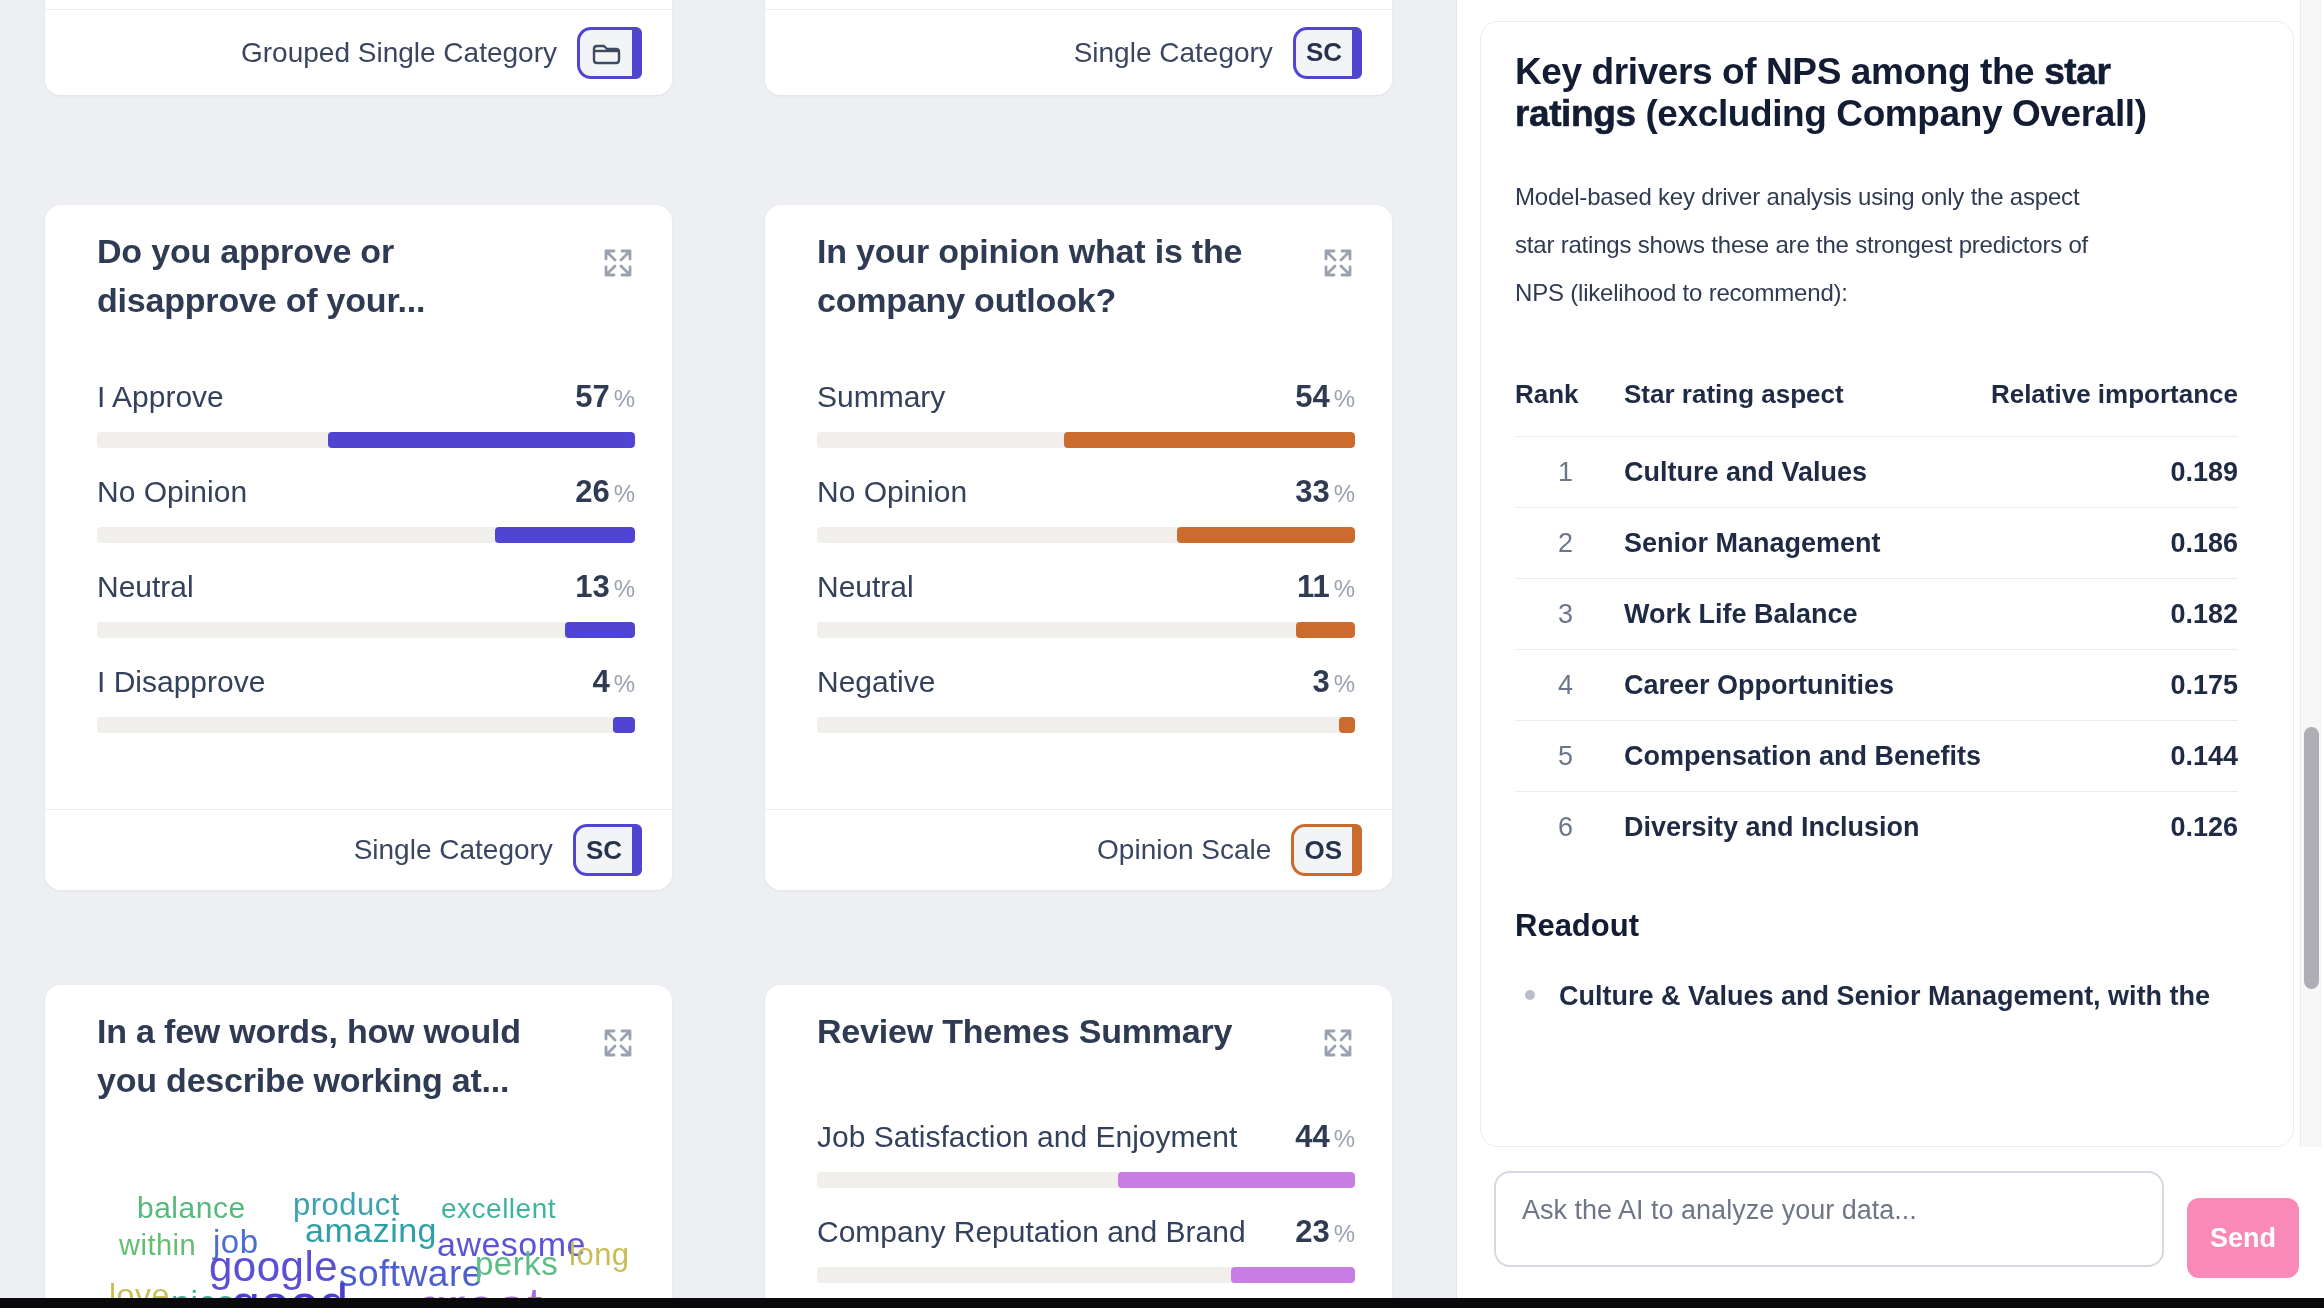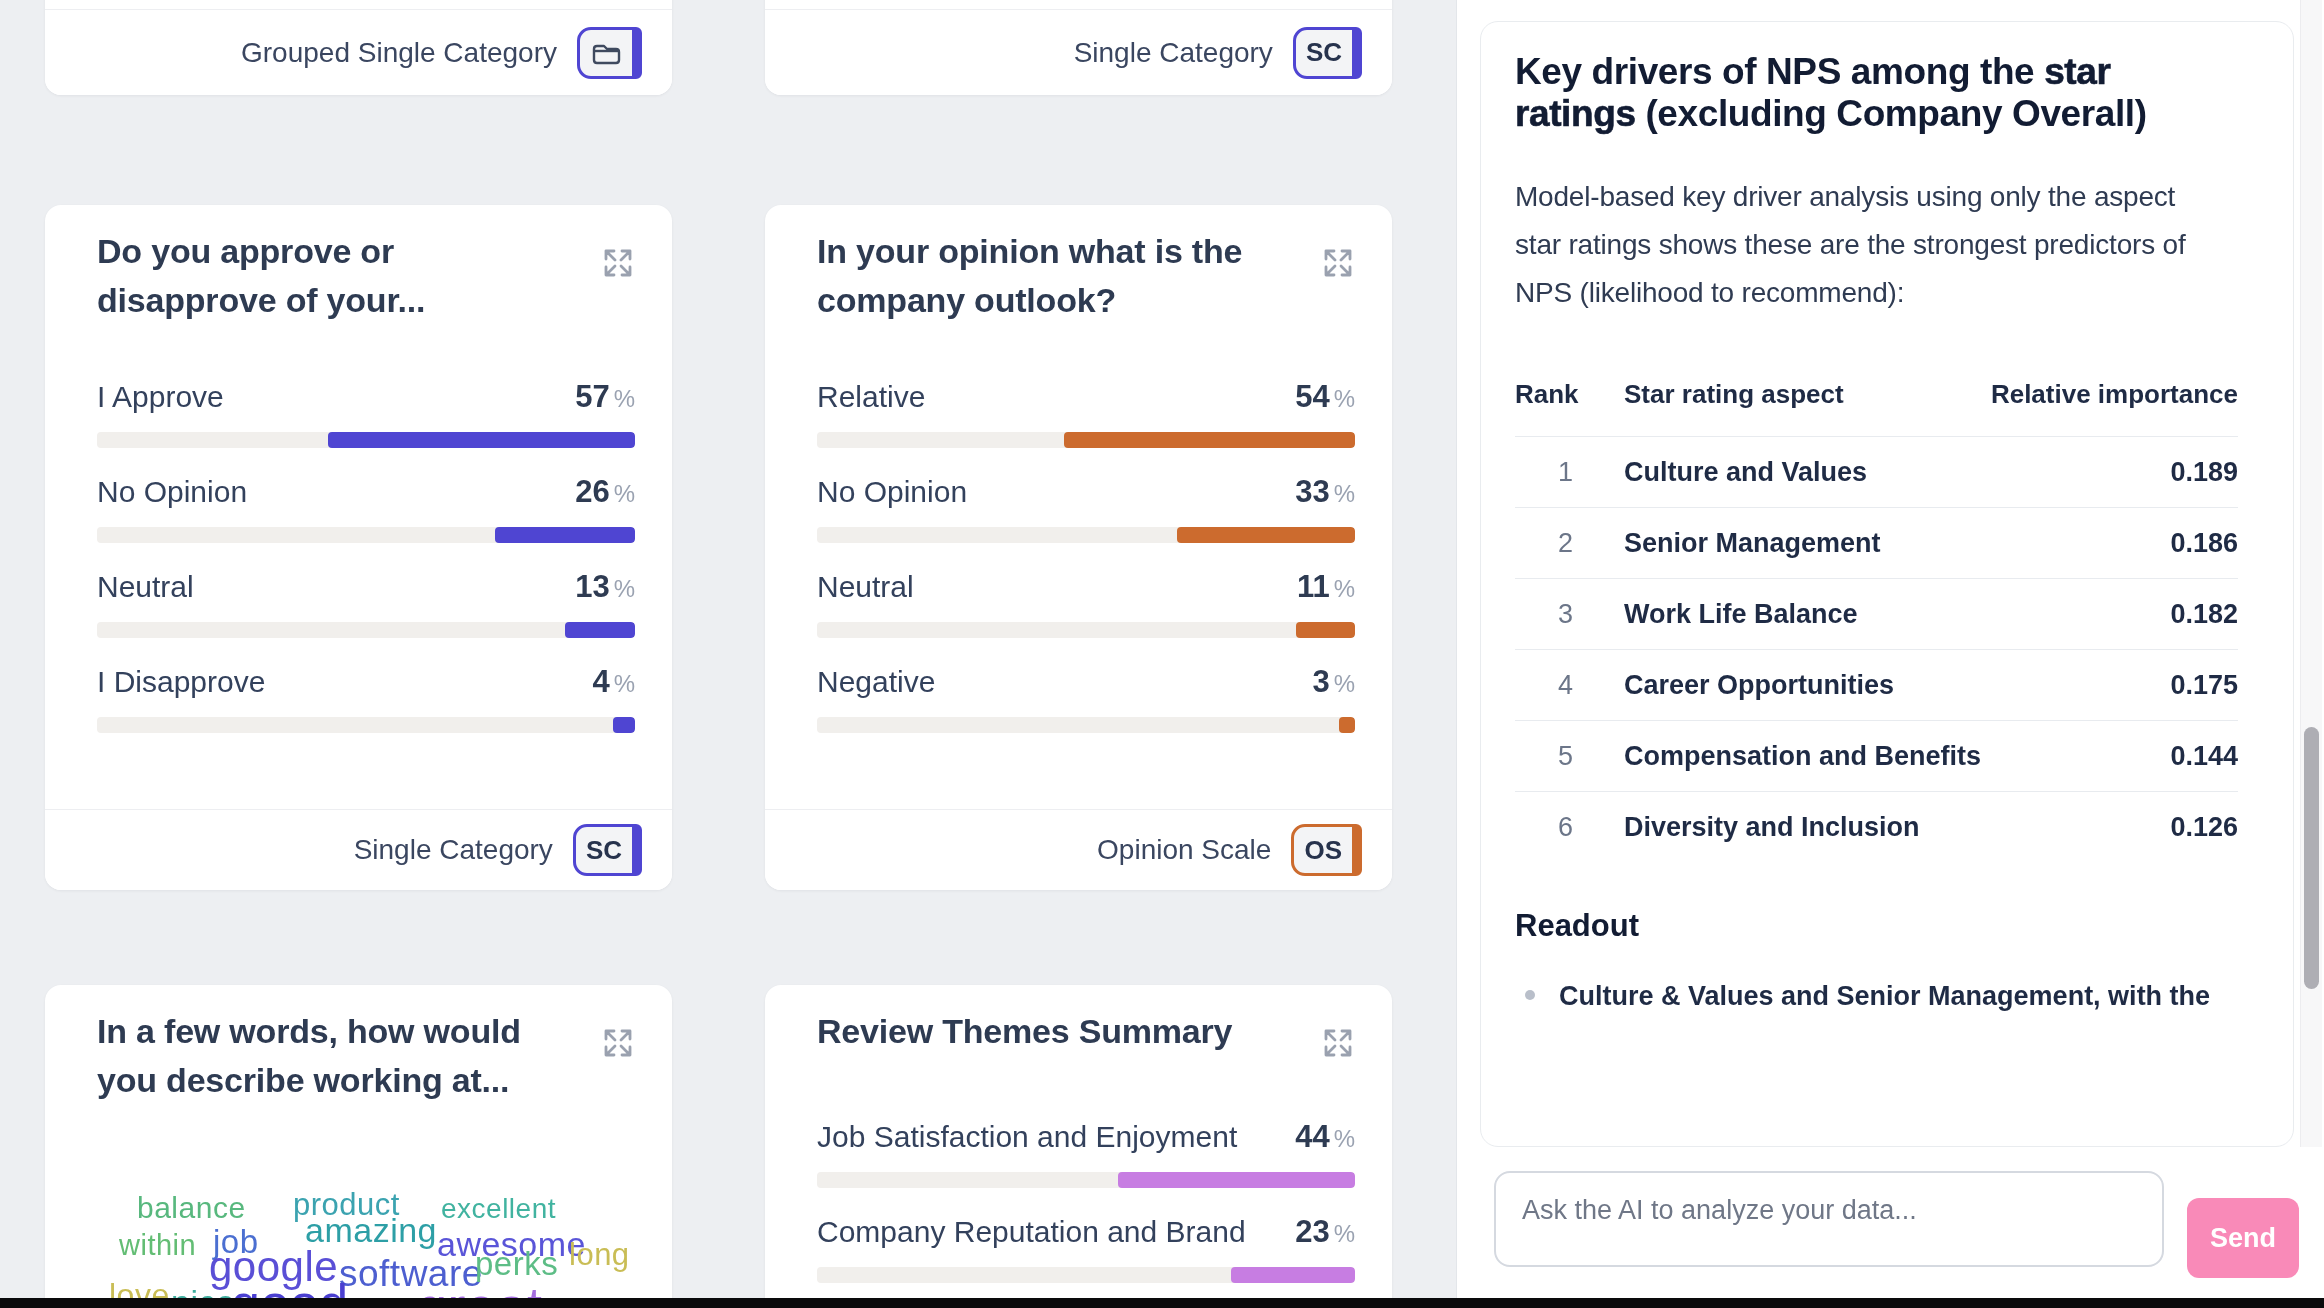--- a/index.html
+++ b/index.html
@@ -79,21 +79,21 @@
     position:absolute;left:23px;top:21px;width:814px;height:1126px;
     box-sizing:border-box;border:1.5px solid var(--color-border);border-radius:18px;
     background:#fff;overflow:hidden;padding:29px 55px 0 34px;
   }
   .kd-heading{
     margin:0;font-size:37px;line-height:42px;font-weight:700;color:var(--color-ink);
     white-space:pre-line;letter-spacing:-.4px;
   }
   .kd-heading .hv{-webkit-text-stroke:.6px var(--color-ink);}
   .kd-intro{
-    margin:38px 0 0;font-size:28px;line-height:48px;color:var(--color-slate);
+    margin:38px 0 0;font-size:24px;line-height:48px;color:var(--color-slate);
     white-space:pre-line;letter-spacing:-.2px;
   }
   table.kd{margin-top:34px;border-collapse:collapse;width:100%;}
   table.kd th{font-size:26px;font-weight:700;color:#1f2b45;padding:28px 0 26px;}
   .th-rank{width:74px;text-align:left;}
   .th-aspect{text-align:left;padding-left:35px !important;}
   .th-imp{text-align:right;}
   table.kd td{height:70px;font-size:27px;border-top:1.5px solid #e8ebef;padding:0;}
   .td-rank{color:#6c7689;text-align:right;padding-right:16px !important;}
   .td-aspect{color:#1f2b45;font-weight:700;padding-left:35px !important;}
@@ -221,21 +221,21 @@
     <path d="M17 23 L8 32 M8 24 V32 H16"></path>
     <path d="M23 23 L32 32 M32 24 V32 H24"></path>
   </svg>
 </button>
   <div class="card-body">
     <h3 class="card-title">In your opinion what is the
 company outlook?</h3>
     <div class="bars">
   <div class="bar-row">
     <div class="bar-head">
-      <span class="bar-label">Relative</span>
+      <span class="bar-label">Summary</span>
       <span class="bar-val"><b>54</b><i>%</i></span>
     </div>
     <div class="bar-track">
       <div class="bar-fill" style="--pct: 54;"></div>
     </div>
   </div>
 
   <div class="bar-row">
     <div class="bar-head">
       <span class="bar-label">No Opinion</span>

